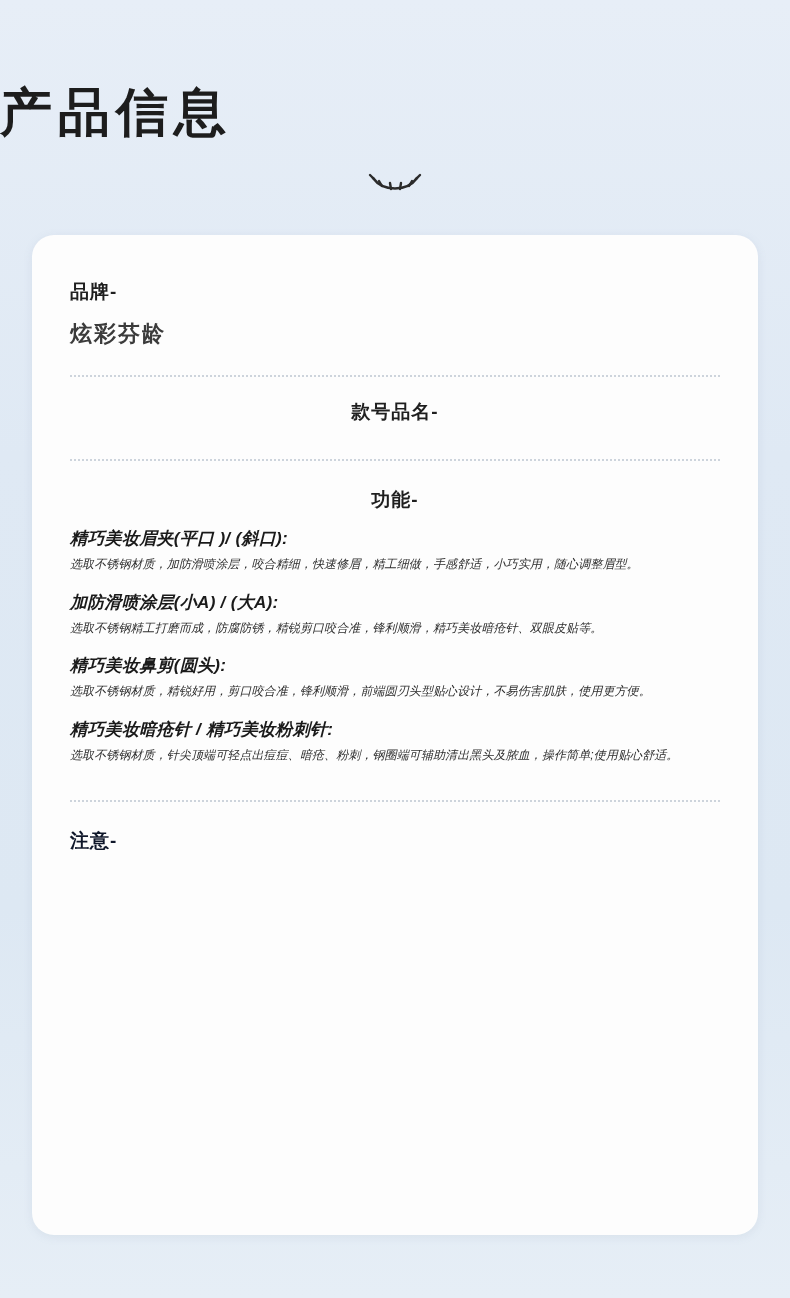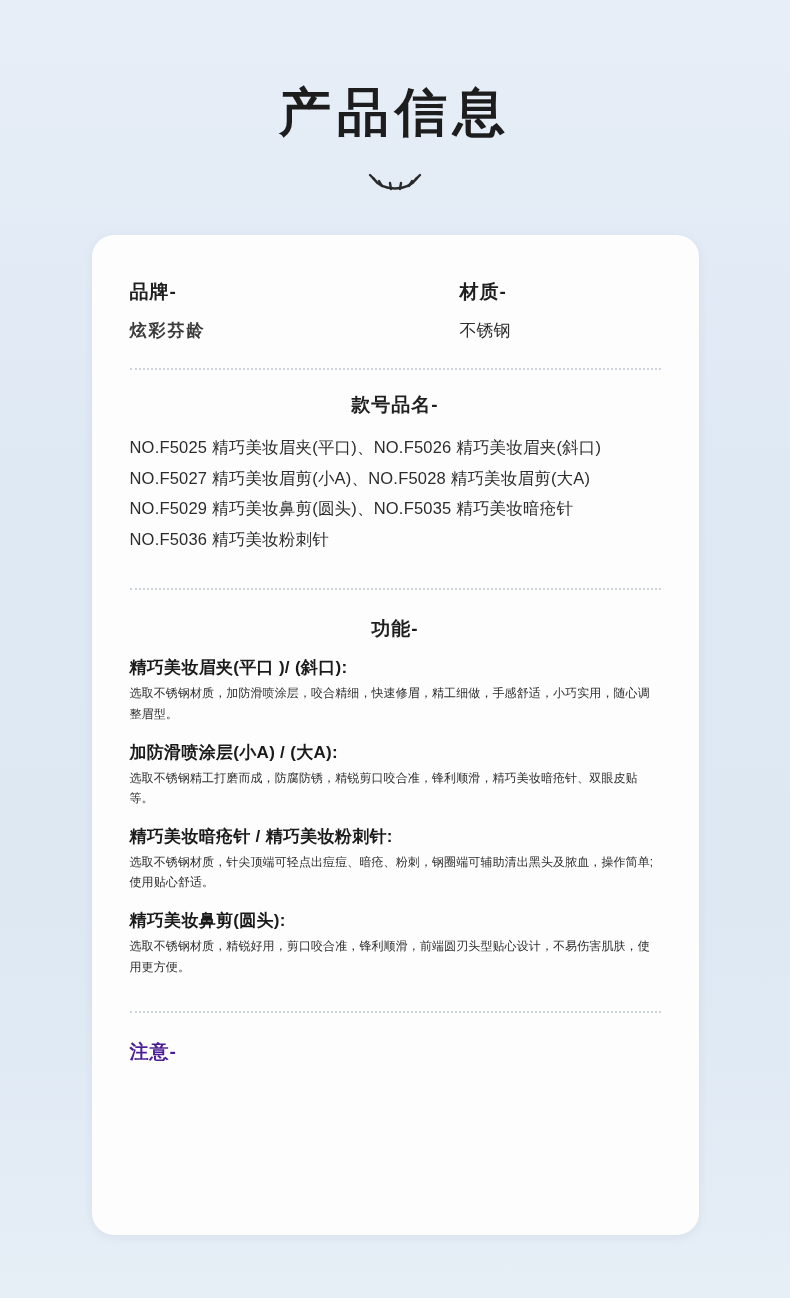--- a/index.html
+++ b/index.html
@@ -17,21 +17,21 @@
 
   .page {
     position: relative;
     width: 790px;
     height: 1298px;
     box-sizing: border-box;
   }
 
   .header {
     padding-top: 84px;
-    text-align: center;
+    text-align: left;
   }
 
   .page-title {
     font-size: 52px;
     font-weight: 700;
     letter-spacing: 6px;
     color: #1d1d1d;
     line-height: 1.1;
     margin: 0;
   }
@@ -40,21 +40,21 @@
     margin-top: 30px;
     display: flex;
     justify-content: center;
     align-items: center;
     height: 26px;
   }
 
   .card {
     position: relative;
     margin: 38px auto 0 auto;
-    width: 607px;
+    width: 726px;
     min-height: 1000px;
     background: #fdfdfd;
     border-radius: 22px;
     box-shadow: 0 2px 10px rgba(120, 140, 165, 0.12);
     box-sizing: border-box;
     padding: 44px 38px 40px 38px;
   }
 
   .row-top {
     display: flex;
@@ -72,21 +72,21 @@
 
   .field-label {
     font-size: 19px;
     font-weight: 700;
     color: #1f1f1f;
     letter-spacing: 1px;
     margin-bottom: 14px;
   }
 
   .brand-value {
-    font-size: 17px;
+    font-size: 22px;
     font-weight: 700;
     color: #3b3b3b;
     letter-spacing: 2px;
   }
 
   .material-value {
     font-size: 17px;
     color: #2e2e2e;
     margin-top: 4px;
   }
@@ -112,20 +112,21 @@
 
   .model-list div {
     font-size: 16.5px;
     line-height: 1.85;
     color: #2c2c2c;
     letter-spacing: 0.2px;
   }
 
   .func-group {
     margin-bottom: 16px;
+    font-style: italic;
   }
 
   .func-title {
     font-size: 17px;
     font-weight: 700;
     color: #1a1a1a;
     margin-bottom: 4px;
     letter-spacing: 0.3px;
   }
 
@@ -138,21 +139,21 @@
 
   .notice-body {
     font-size: 17px;
     line-height: 1.75;
     color: #2b2b2b;
   }
 
   .notice-label {
     font-size: 19px;
     font-weight: 700;
-    color: #4c1d95;
+    color: #0f172a;
     letter-spacing: 1px;
     margin-bottom: 12px;
   }
 </style>
 </head>
 <body>
 
 <div class="page">
 
   <div class="header">
@@ -170,62 +171,52 @@
     </div>
   </div>
 
   <div class="card">
 
     <div class="row-top">
       <div class="col-brand">
         <div class="field-label">品牌-</div>
         <div class="brand-value">炫彩芬龄</div>
       </div>
-      <div class="col-material">
-        <div class="field-label">材质-</div>
-        <div class="material-value">不锈钢</div>
-      </div>
     </div>
 
     <hr class="dotted-sep">
 
     <div>
       <div class="block-label">款号品名-</div>
-      <div class="model-list">
-        <div>NO.F5025 精巧美妆眉夹(平口)、NO.F5026 精巧美妆眉夹(斜口)</div>
-        <div>NO.F5027 精巧美妆眉剪(小A)、NO.F5028 精巧美妆眉剪(大A)</div>
-        <div>NO.F5029 精巧美妆鼻剪(圆头)、NO.F5035 精巧美妆暗疮针</div>
-        <div>NO.F5036 精巧美妆粉刺针</div>
-      </div>
     </div>
 
     <hr class="dotted-sep wide">
 
     <div>
       <div class="block-label">功能-</div>
 
       <div class="func-group">
         <div class="func-title">精巧美妆眉夹(平口 )/ (斜口):</div>
         <div class="func-body">选取不锈钢材质，加防滑喷涂层，咬合精细，快速修眉，精工细做，手感舒适，小巧实用，随心调整眉型。</div>
       </div>
 
       <div class="func-group">
         <div class="func-title">加防滑喷涂层(小A) / (大A):</div>
         <div class="func-body">选取不锈钢精工打磨而成，防腐防锈，精锐剪口咬合准，锋利顺滑，精巧美妆暗疮针、双眼皮贴等。</div>
       </div>
 
       <div class="func-group">
+        <div class="func-title">精巧美妆鼻剪(圆头):</div>
+        <div class="func-body">选取不锈钢材质，精锐好用，剪口咬合准，锋利顺滑，前端圆刃头型贴心设计，不易伤害肌肤，使用更方便。</div>
+      </div>
+
+      <div class="func-group">
         <div class="func-title">精巧美妆暗疮针 / 精巧美妆粉刺针:</div>
         <div class="func-body">选取不锈钢材质，针尖顶端可轻点出痘痘、暗疮、粉刺，钢圈端可辅助清出黑头及脓血，操作简单;使用贴心舒适。</div>
       </div>
-
-      <div class="func-group">
-        <div class="func-title">精巧美妆鼻剪(圆头):</div>
-        <div class="func-body">选取不锈钢材质，精锐好用，剪口咬合准，锋利顺滑，前端圆刃头型贴心设计，不易伤害肌肤，使用更方便。</div>
-      </div>
     </div>
 
     <hr class="dotted-sep wide">
 
     <div>
       <div class="notice-label">注意-</div>
     </div>
 
   </div>
 </div>

